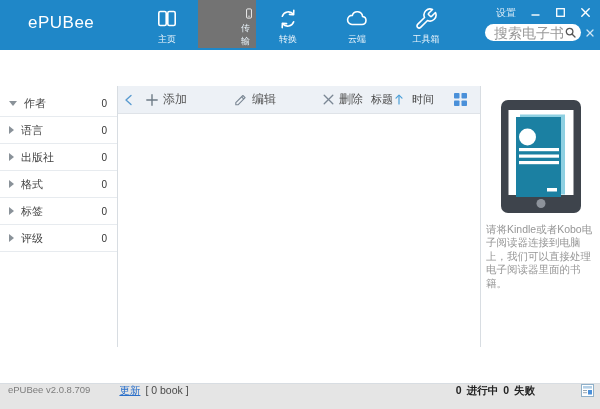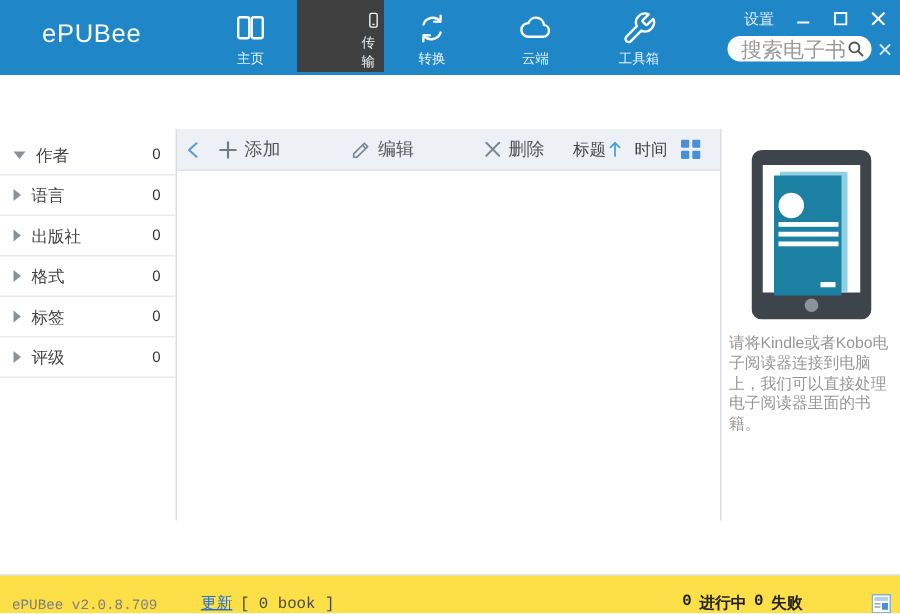--- a/index.html
+++ b/index.html
@@ -6,21 +6,21 @@
   html,body { width:600px; height:409px; }
   body { font-family:"Liberation Sans","DejaVu Sans",sans-serif; background:#fff; }
   .window { position:relative; width:600px; height:409px; overflow:hidden; background:#fff;
             display:flex; flex-direction:column;gap:36px; }
 
   
   .header { position:relative; height:50px; background:#1f87c8; flex:0 0 50px; }
   .logo { position:absolute; left:28px; top:13px; color:#fff; font-size:17px; letter-spacing:.5px; }
   .tab { position:absolute; top:0; width:58px; height:48px; display:flex; flex-direction:column;
          align-items:center; justify-content:flex-start; cursor:pointer; }
-  .tab.active { background:#404040;padding-left:43px; }
+  .tab.active { background:#737373;padding-left:43px; }
   .tab .nav-ic { margin-top:7px; }
   .tab-label { margin-top:2px; font-size:9px; color:#eaf4fb; }
   .tab-home    { left:138px; }
   .tab-transfer{ left:198px; }
   .tab-convert { left:259px; }
   .tab-cloud   { left:328px; }
   .tab-toolbox { left:397px; }
 
   .win-ctrl { position:absolute; top:6px; right:9px; display:flex; gap:13px; }
   .settings-btn { color:#dcecf7; font-size:10px; cursor:pointer; }
@@ -49,31 +49,31 @@
   .toolbar { height:28px; flex:0 0 28px; background:#edf1f6; border-bottom:1px solid #dfe3e8;
              display:flex; align-items:center; }
   .collapse-btn { margin-left:6px; display:flex; cursor:pointer; }
   .tb-btn { display:flex; align-items:center; gap:5px; font-size:12px; color:#555; cursor:pointer; }
   .tb-add    { margin-left:13px; }
   .tb-edit   { margin-left:47px; }
   .tb-delete { margin-left:47px;font-family:Liberation Serif, serif; }
   .tb-right { margin-left:auto; display:flex; align-items:center; margin-right:13px; }
   .sort-btn { display:flex; align-items:center; gap:2px; font-size:11px; color:#444; cursor:pointer; }
   .sort-title { margin-right:9px; }
-  .sort-time  { margin-right:9px;justify-content:flex-end; }
+  .sort-time  { margin-right:20px;justify-content:flex-end; }
   .content { flex:1 1 auto; background:#fff; }
 
   .right-panel { width:120px; flex:0 0 120px; background:#fff; border-left:1px solid #d8dde2;
                  padding-top:14px; }
   .tablet { display:block; margin:0 auto; }
   .hint { margin:10px 4px 0 5px; font-size:10.5px; line-height:1.28; color:#969696; }
 
   
-  .footer { height:26px; flex:0 0 26px; background:#fde047; border-top:1px solid #d8dde2;
-            display:flex; align-items:flex-end; font-size:10.5px;font-family:Liberation Mono, monospace; }
+  .footer { height:26px; flex:0 0 26px; background:#e5e5e5; border-top:1px solid #d8dde2;
+            display:flex; align-items:flex-start; font-size:10.5px; }
   .ver { margin-left:8px; font-size:9.5px; color:#7d7d7d; }
   .update-link { margin-left:29px; color:#2a6fc9; text-decoration:underline; cursor:pointer; }
   .book-count { margin-left:5px; color:#4a4a4a; }
   .tasks { margin-left:auto; margin-right:46px; display:flex; gap:5px; color:#222; font-weight:bold; }
   .task-icon { margin-right:6px; cursor:pointer; }
 </style>
 </head>
 <body>
 
 <div class="window">

